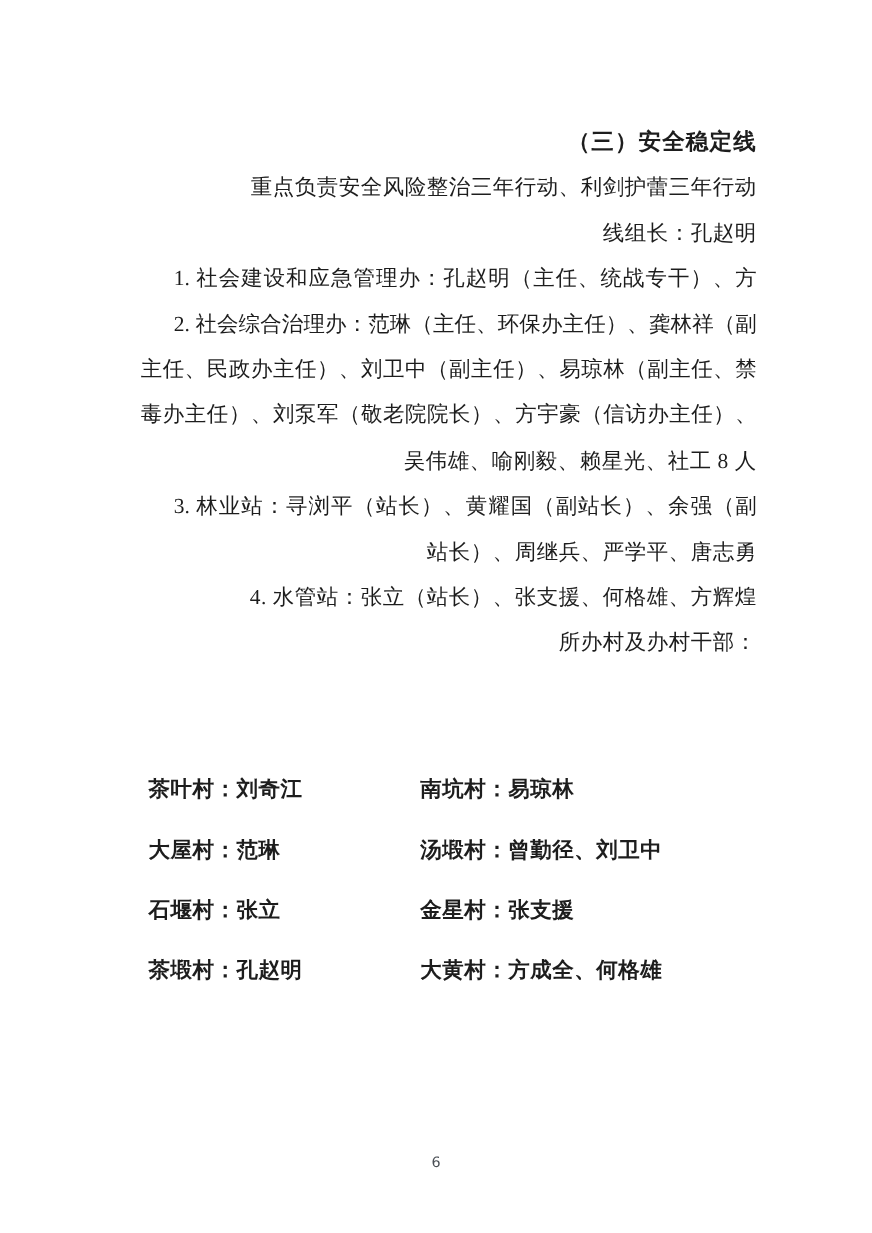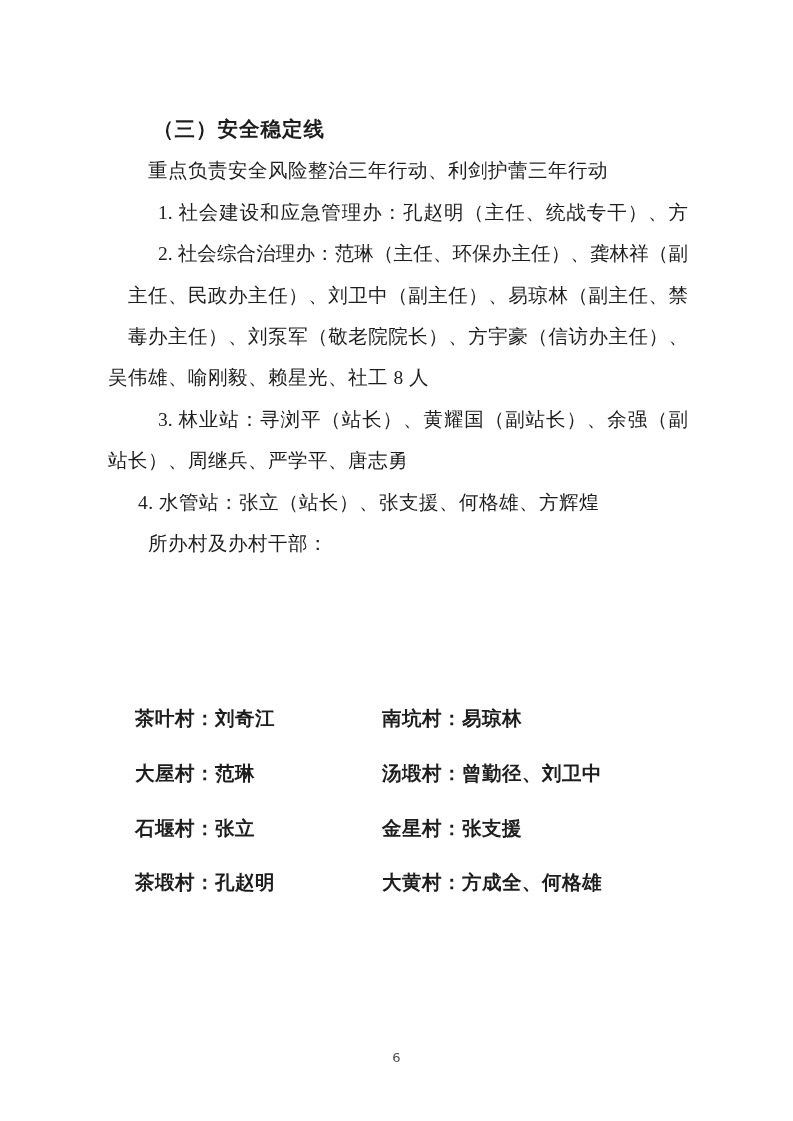--- a/index.html
+++ b/index.html
@@ -17,20 +17,21 @@
     left: 108px;
     top: 109px;
     width: 580px;
   }
   .line {
     height: 41.4px;
     line-height: 41.4px;
     font-size: 19.5px;
     letter-spacing: 0.5px;
     white-space: nowrap;
+    text-align: right;
   }
   .heading {
     font-weight: bold;
     font-size: 20.5px;
     padding-left: 45px;
     letter-spacing: 1px;
   }
   .ind  { padding-left: 40px; }   
   .num  { padding-left: 30px; }   
   .just {
@@ -70,20 +71,21 @@
 </style>
 </head>
 <body>
 
 <div class="page">
 
   <div class="content">
     <div class="line heading">（三）安全稳定线</div>
 
     <div class="line ind">重点负责安全风险整治三年行动、利剑护蕾三年行动</div>
+    <div class="line ind">线组长：孔赵明</div>
 
     <div class="line num just">1. 社会建设和应急管理办：孔赵明（主任、统战专干）、方</div>
 
     <div class="line num just">2. 社会综合治理办：范琳（主任、环保办主任）、龚林祥（副</div>
     <div class="line just">主任、民政办主任）、刘卫中（副主任）、易琼林（副主任、禁</div>
     <div class="line just">毒办主任）、刘泵军（敬老院院长）、方宇豪（信访办主任）、</div>
     <div class="line">吴伟雄、喻刚毅、赖星光、社工 8 人</div>
 
     <div class="line num just">3. 林业站：寻浏平（站长）、黄耀国（副站长）、余强（副</div>
     <div class="line">站长）、周继兵、严学平、唐志勇</div>

